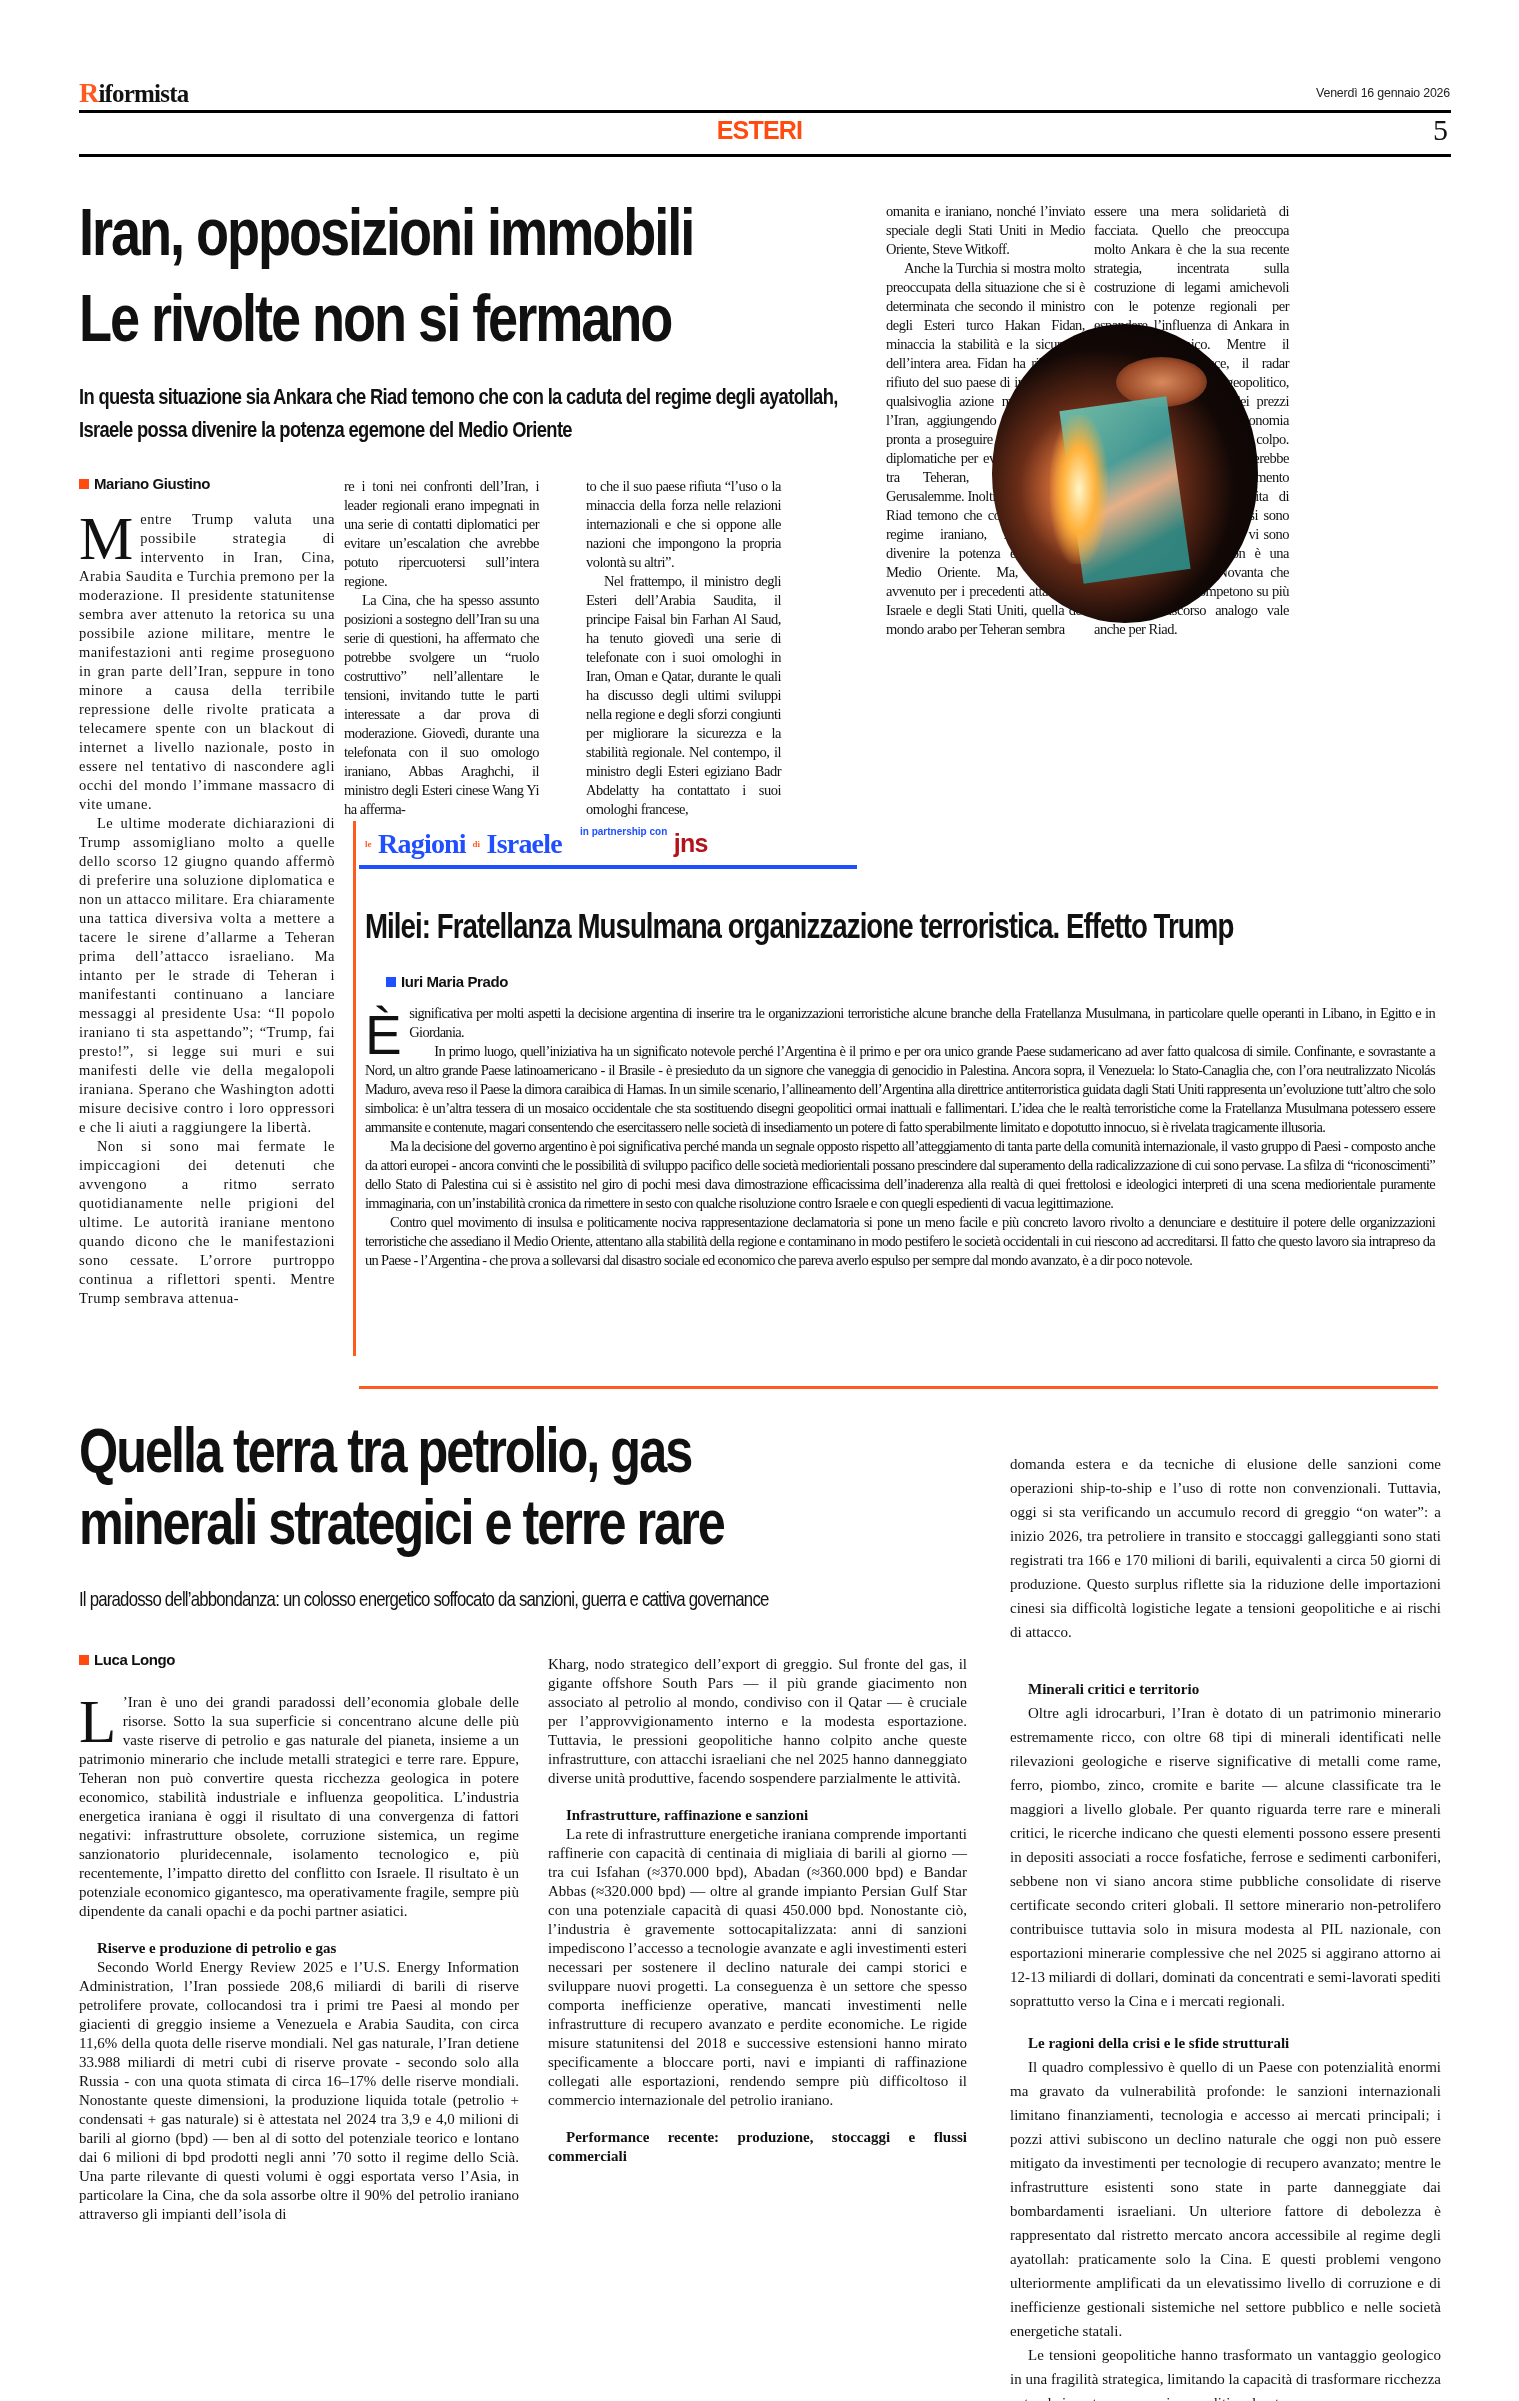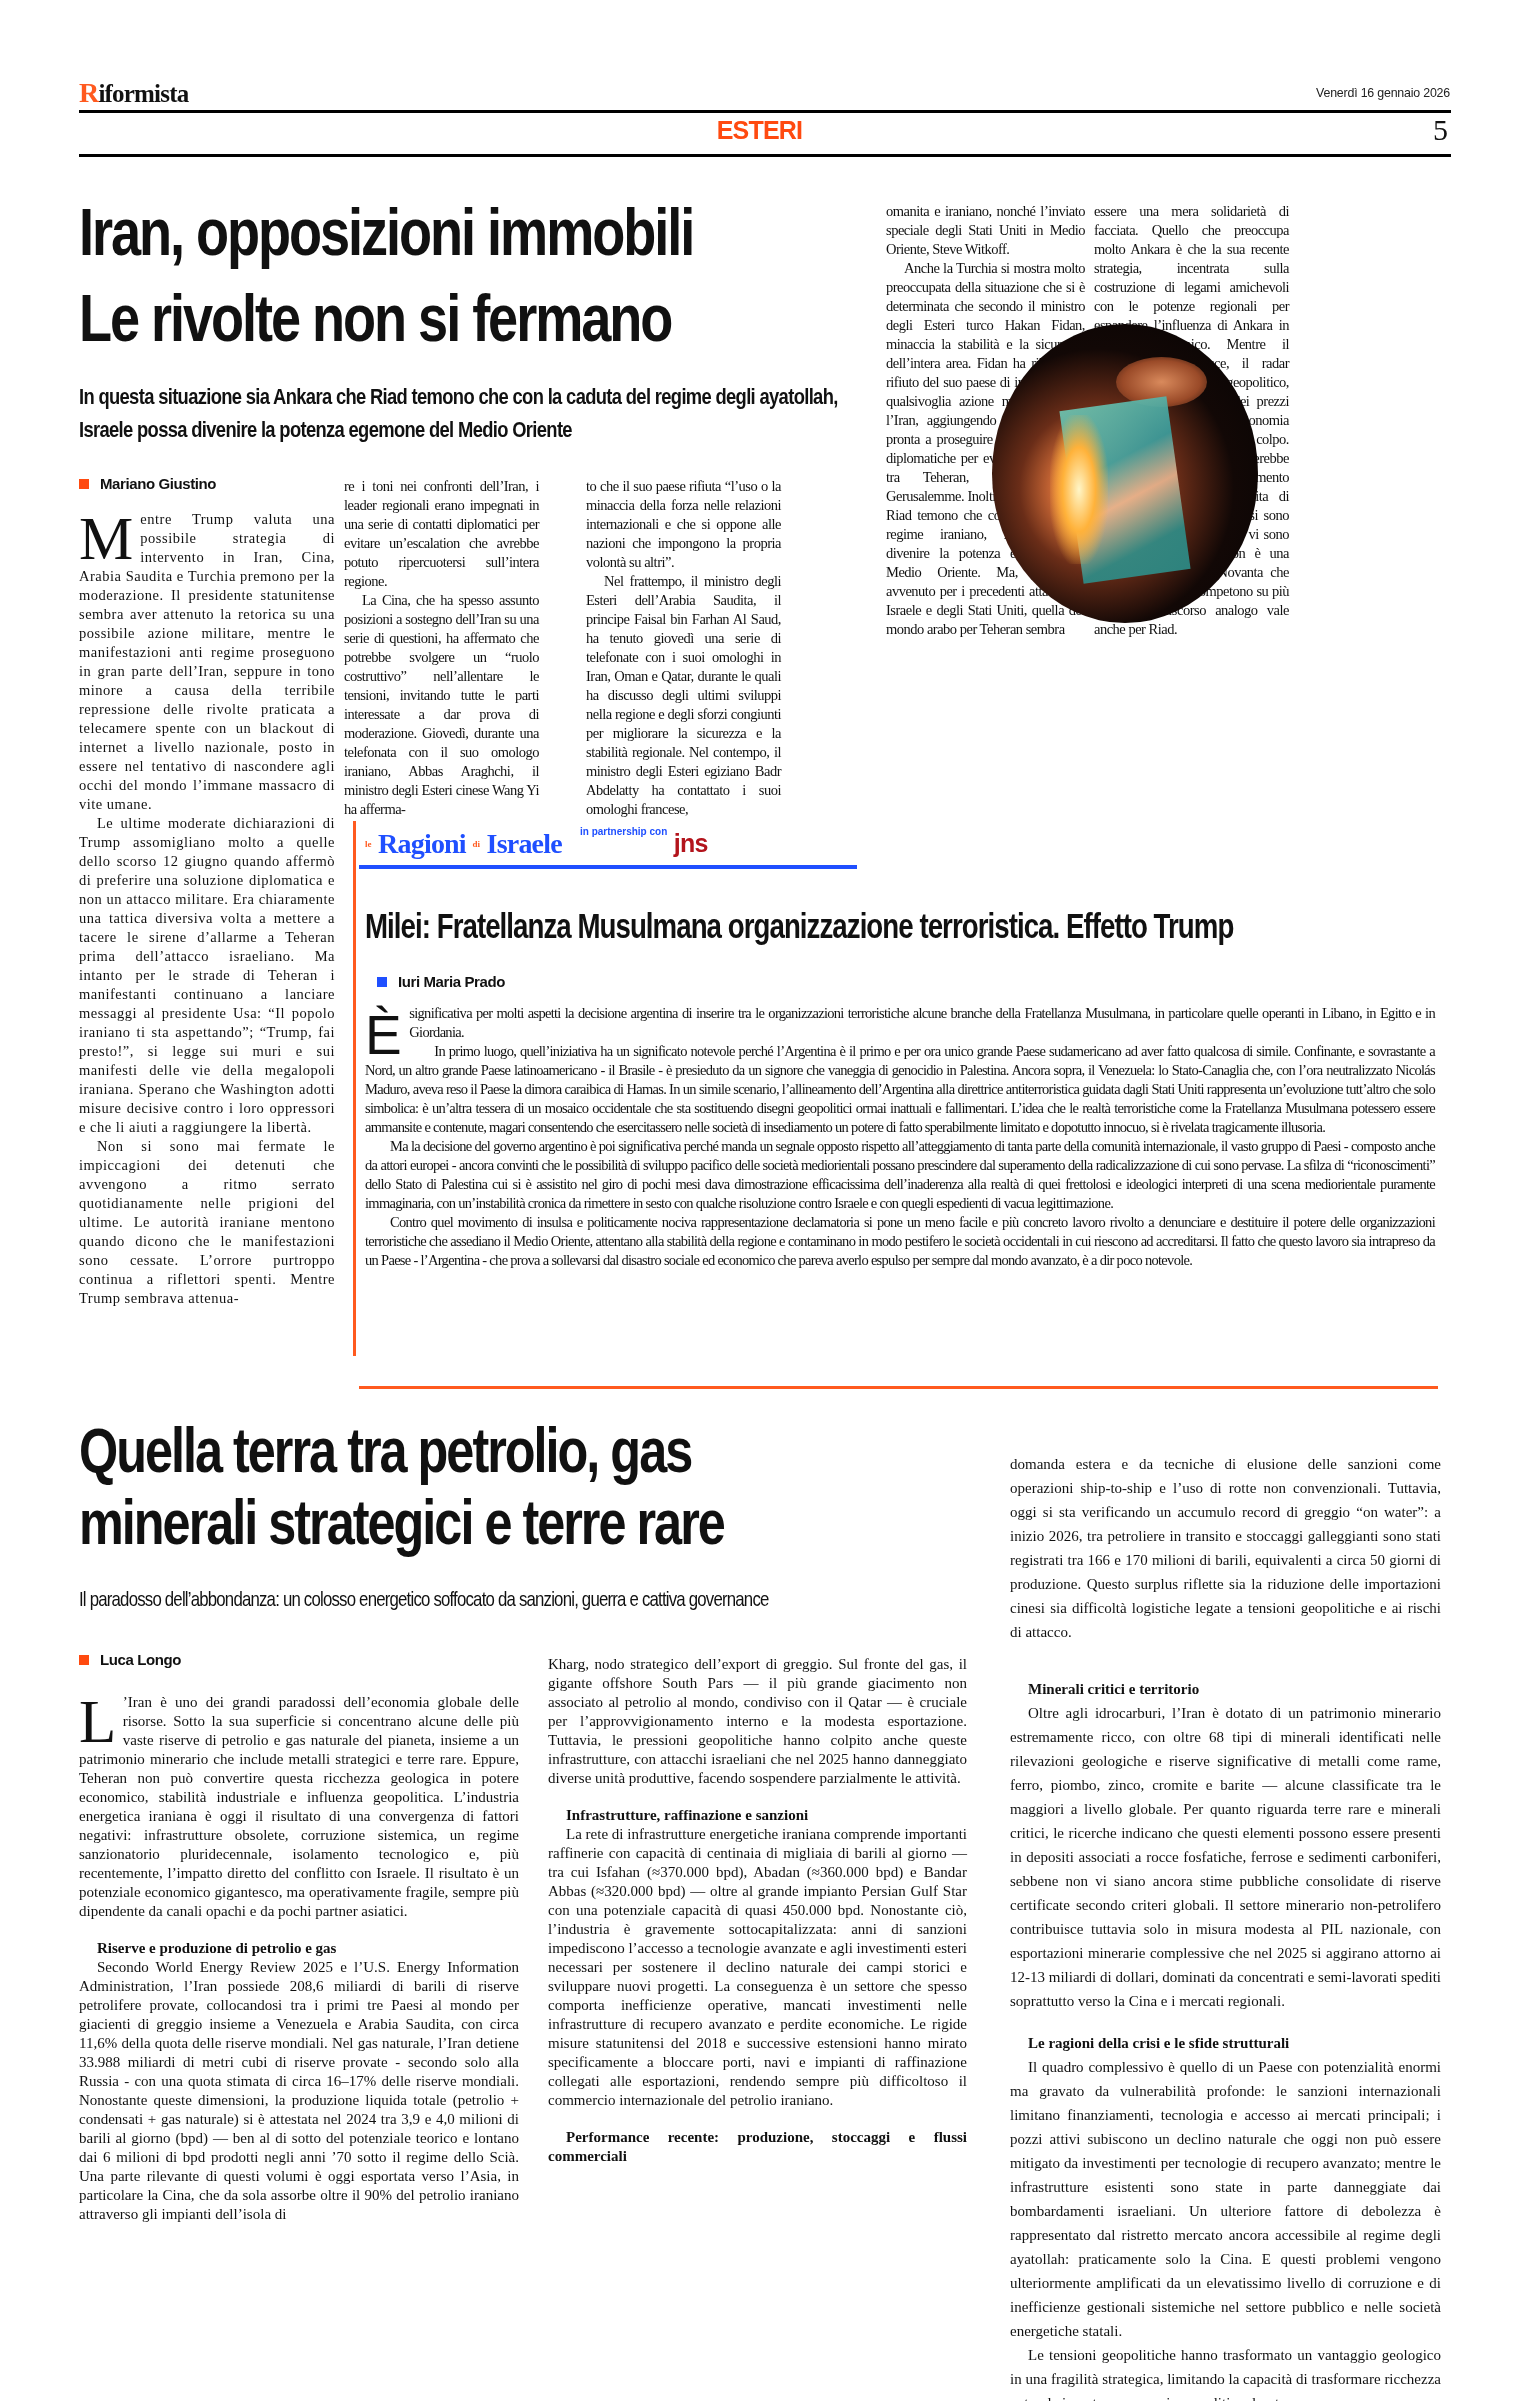--- a/index.html
+++ b/index.html
@@ -14,21 +14,21 @@
   .date { right: 69px; top: 86px; font-family: "Liberation Sans", sans-serif; font-size: 12.4px; color: #222; letter-spacing: -0.2px; }
   .rule { left: 79px; width: 1372px; height: 3.3px; background: #000; }
   .section-label { left: 0; width: 1519px; top: 116px; text-align: center; font-family: "Liberation Sans", sans-serif; font-weight: bold; font-size: 25px; color: #ff4a10; letter-spacing: -0.8px; }
   .page-num { right: 71px; top: 113px; font-size: 30px; font-family: "Liberation Serif", serif; }
 
   
   .h1 { font-family: "Liberation Sans", sans-serif; font-weight: bold; letter-spacing: -2.5px; line-height: 1.0; transform-origin: left top; }
   .headline1 { left: 79px; top: 199px; font-size: 66px; transform: scaleX(0.82); width: 979px; }
   .subhead1 { left: 79px; top: 380px; width: 954px; font-family: "Liberation Sans", sans-serif; font-weight: bold; font-size: 22.4px; line-height: 33px; letter-spacing: -0.8px; transform: scaleX(0.82); transform-origin: left top; }
 
-  .byline { font-family: "Liberation Sans", sans-serif; font-weight: bold; font-size: 15px; letter-spacing: -0.4px; display: flex; align-items: center; gap: 11px; }
+  .byline { font-family: "Liberation Sans", sans-serif; font-weight: bold; font-size: 15px; letter-spacing: -0.4px; display: flex; align-items: center; gap: 5px; }
   .byline .sq { width: 10px; height: 10px; background: #ff4a10; display: inline-block; }
   .byline .sq.blue { background: #1f4fff; }
 
   .col { font-size: 14.5px; line-height: 19px; text-align: justify; hyphens: auto; }
   .col p { text-indent: 18px; }
   .col p.noind { text-indent: 0; }
   .narrow { font-family: "Liberation Serif", serif; }
   .cond { font-family: "Liberation Serif", serif; letter-spacing: -0.5px; }
 
   .dropcap { float: left; font-size: 61px; line-height: 51px; margin: 3.3px 6.6px 0 0; font-family: "Liberation Serif", serif; }
@@ -43,21 +43,21 @@
   
   .vrule-orange { left: 353px; top: 821px; width: 2.5px; height: 535px; background: #ff5a1f; }
   .ri-banner { left: 365px; top: 826px; font-family: "Liberation Serif", serif; font-weight: bold; display: flex; align-items: center; gap: 6.6px; }
   .ri-banner .le { font-size: 9px; color: #ff5a1f; }
   .ri-banner .rag { font-size: 28px; color: #1f4fff; letter-spacing: -0.8px; }
   .ri-banner .di { font-size: 9px; color: #ff5a1f; }
   .ri-banner .partner { font-family: "Liberation Sans", sans-serif; font-size: 10px; color: #1f4fff; margin-left: 11.6px; margin-bottom: 24px; }
   .ri-banner .jns { font-family: "Liberation Sans", sans-serif; font-size: 25px; color: #b3141c; font-weight: bold; letter-spacing: -0.8px; }
   .ri-blue-rule { left: 359px; top: 865px; width: 498px; height: 4.1px; background: #1f4fff; }
   .headline2 { left: 365px; top: 906px; font-family: "Liberation Sans", sans-serif; font-weight: bold; font-size: 35px; letter-spacing: -1.2px; transform: scaleX(0.79); transform-origin: left top; white-space: nowrap; }
-  .byline2 { left: 377px; top: 973px; }
+  .byline2 { left: 386px; top: 973px; }
   .body2 { left: 365px; top: 1004px; width: 1070px; font-size: 14.5px; line-height: 19px; letter-spacing: -0.7px; text-align: justify; }
   .body2 p { text-indent: 25px; }
   .body2 p.first { text-indent: 0; }
   .dropcap2 { float: left; font-size: 55px; line-height: 46px; margin: 8.3px 8.3px 0 0; font-family: "Liberation Sans", sans-serif; }
   .orange-rule-bottom { left: 359px; top: 1386px; width: 1079px; height: 3.3px; background: #ff5a1f; }
 
   
   .headline3 { left: 79px; top: 1415px; font-size: 63px; line-height: 1.14; transform: scaleX(0.80); width: 1145px; }
   .subhead3 { left: 79px; top: 1587px; font-family: "Liberation Sans", sans-serif; font-size: 21px; letter-spacing: -1px; transform: scaleX(0.80); transform-origin: left top; white-space: nowrap; }
   .byline3 { left: 79px; top: 1651px; }

